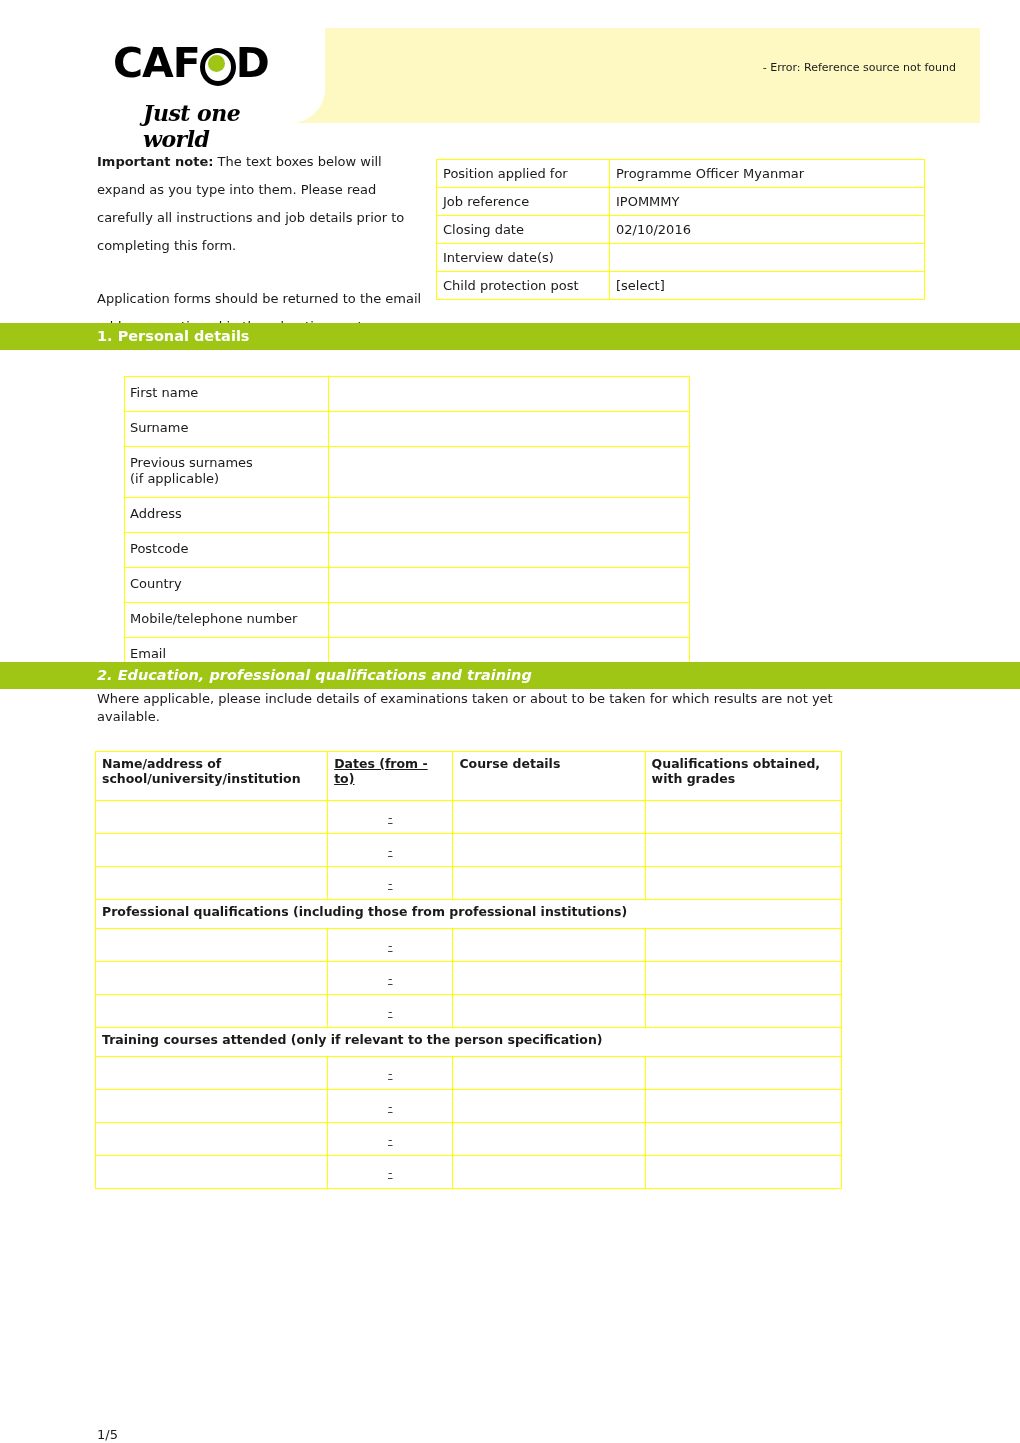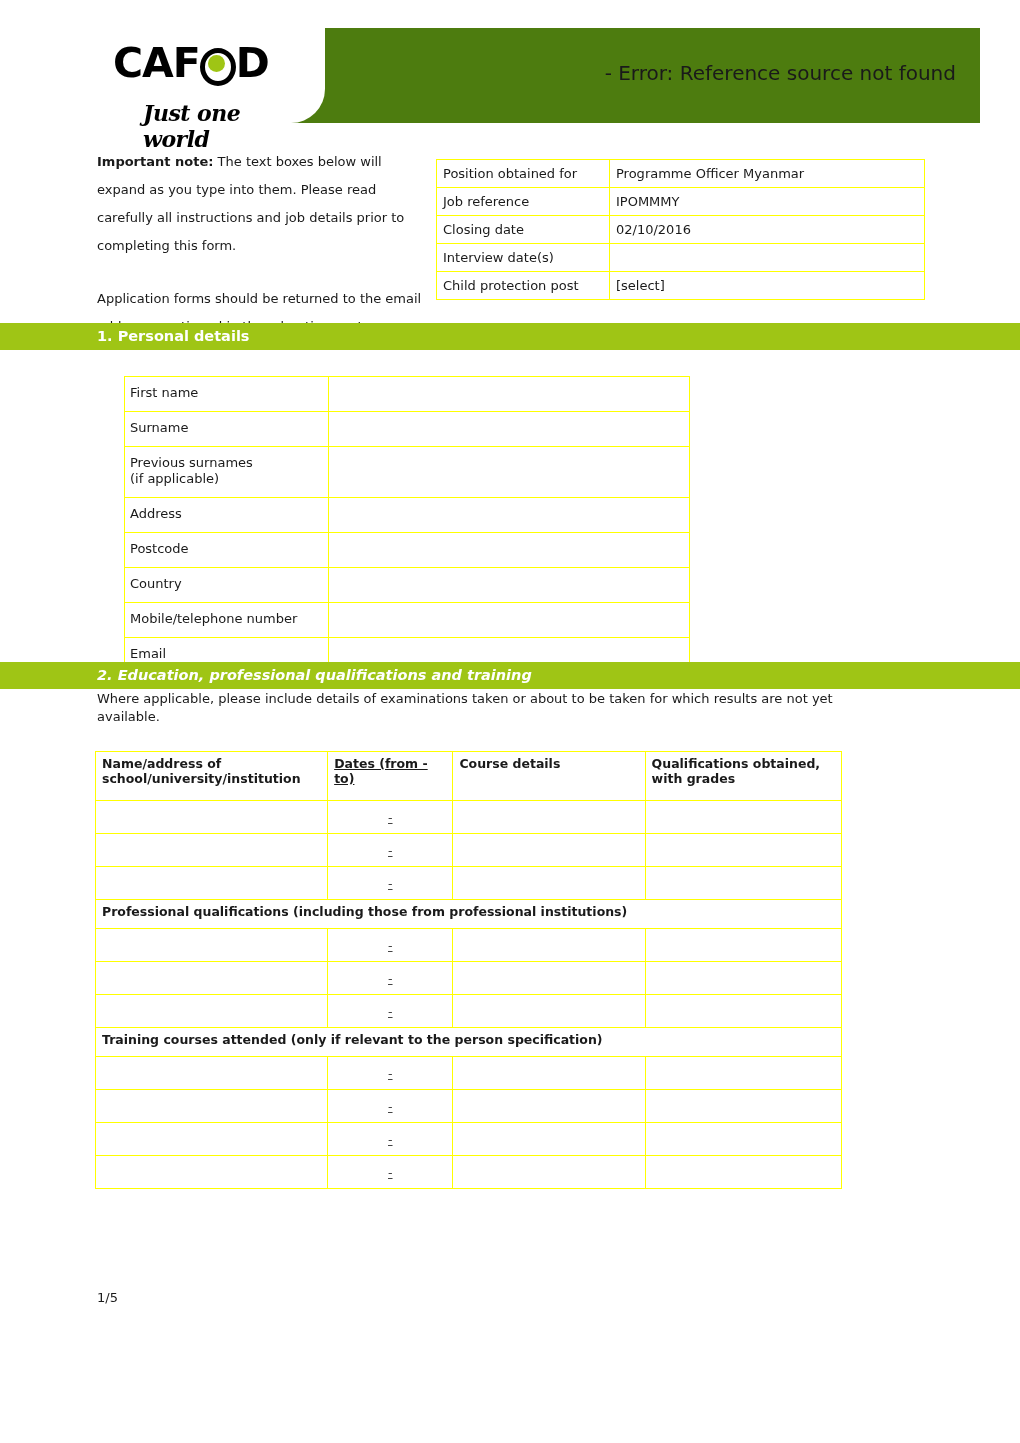--- a/index.html
+++ b/index.html
@@ -18,21 +18,21 @@
     font-size: 13px;
   }
 
   
   .header {
     position: absolute;
     left: 55px;
     top: 28px;
     width: 925px;
     height: 95px;
-    background: #4d7c0f;
+    background: #fef9c3;
   }
   .header-logo-block {
     position: absolute;
     left: 0px;
     top: 0px;
     width: 270px;
     height: 95px;
     background: #ffffff;
     border-bottom-right-radius: 34px;
     border-top-right-radius: 0px;
@@ -87,21 +87,21 @@
     font-size: 22px;
     color: #000000;
     margin-top: 14px;
     margin-left: 30px;
     letter-spacing: -0.5px;
   }
   .header-title {
     position: absolute;
     right: 24px;
     top: 33px;
-    font-size: 20px;
+    font-size: 11px;
     color: #1a1a1a;
     font-family: "DejaVu Sans", "Liberation Sans", sans-serif;
     white-space: nowrap;
   }
 
   
   .intro-note {
     position: absolute;
     left: 97px;
     top: 148px;
@@ -212,21 +212,21 @@
     color: #444444;
   }
   .c1 { width: 230px; }
   .c2 { width: 150px; text-decoration: underline; }
   .c3 { width: 248px; }
   .c4 { width: 229px; }
 
   .page-footer {
     position: absolute;
     left: 97px;
-    top: 1290px;
+    top: 1427px;
     font-size: 13px;
     color: #1a1a1a;
   }
 </style>
 </head>
 <body>
 
 <div class="header">
   <div class="header-logo-block">
     <div class="logo">
@@ -238,21 +238,21 @@
 </div>
 
 <div class="intro-note">
   <div><b>Important note:</b><span> The text boxes below will expand as you type into them. Please read carefully all instructions and job details prior to completing this form.</span></div>
   <div class="p2">Application forms should be returned to the email address mentioned in the advertisement</div>
 </div>
 
 <table class="info-table">
   <tbody>
       <tr>
-        <td class="k">Position obtained for</td>
+        <td class="k">Position applied for</td>
         <td class="v">Programme Officer Myanmar</td>
       </tr>
       <tr>
         <td class="k">Job reference</td>
         <td class="v">IPOMMMY</td>
       </tr>
       <tr>
         <td class="k">Closing date</td>
         <td class="v">02/10/2016</td>
       </tr>

